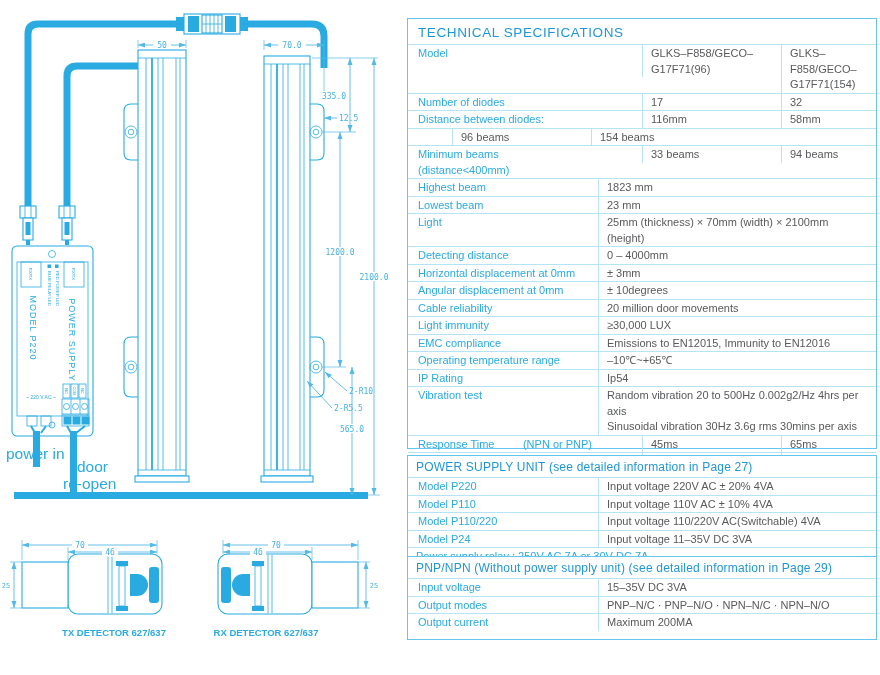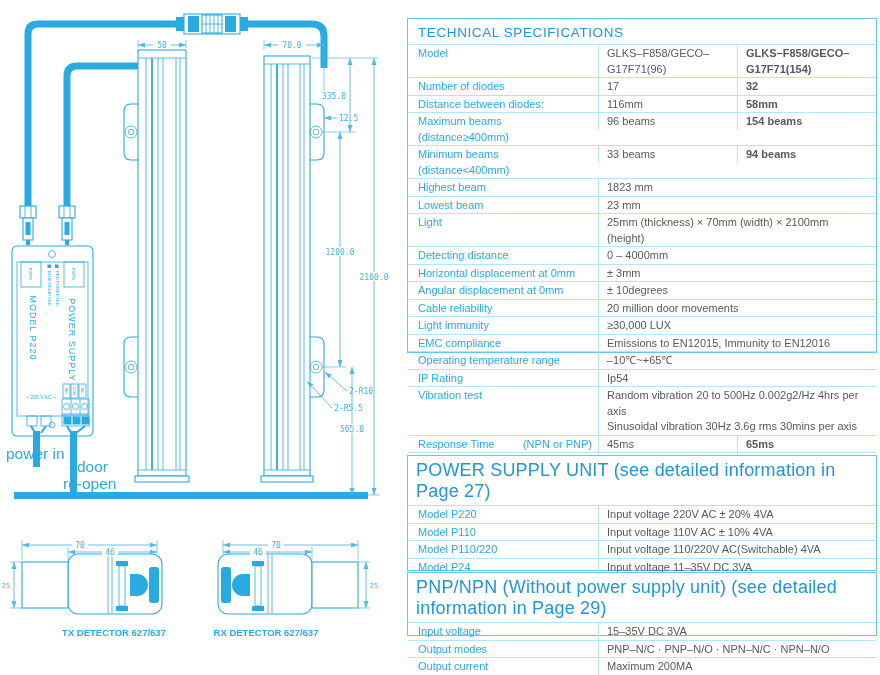--- a/index.html
+++ b/index.html
@@ -1,35 +1,35 @@
 <!DOCTYPE html>
 <html><head>
 <meta charset="utf-8">
 <style>
   * { margin:0; padding:0; box-sizing:border-box; }
   html,body { width:880px; height:675px; background:#fff; font-family:"Liberation Sans", sans-serif; overflow:hidden; }
   #stage { position:relative; width:880px; height:675px; background:#fff; }
 
   
   .box { position:absolute; left:407px; width:470px; border:1px solid #63c6ee; background:#fff; }
-  #box-specs { top:18px;  height:335px; }
+  #box-specs { top:18px;  height:431px; }
   #box-psu   { top:455px; height:116px; }
-  #box-pnp   { top:572px; height:64px; }
+  #box-pnp   { top:556px; height:84px; }
   .box-title { color:#1e97d6; padding:6px 10px 4px 10px; letter-spacing:.6px; }
   #box-specs .box-title { font-size:13.5px; }
-  #box-psu .box-title, #box-pnp .box-title { font-size:18px; padding:4px 8px 3px 8px; letter-spacing:.2px; }
+  #box-psu .box-title, #box-pnp .box-title { font-size:12px; padding:4px 8px 3px 8px; letter-spacing:.2px; }
 
   .trow { display:flex; border-top:1px solid #b5e4f7; font-size:11px; line-height:15.5px; min-height:17.3px; align-items:flex-start; }
   .trow.dbl { min-height:34px; }
   .tlabel { width:190px; flex:none; color:#29abe2; padding:1px 6px 0 10px; display:flex; justify-content:space-between; gap:4px; }
   .tnote { color:#29abe2; }
   .tval { color:#58595b; padding:1px 8px 0 8px; border-left:1px solid #b5e4f7; white-space:pre-line; }
   .tval.span2 { flex:1; }
-  .tval.split { width:139px; flex:none; }
-  .tval.v2 { flex:1;font-weight:bold; }
+  .tval.split { width:139px; flex:none;margin-left:44px; }
+  .tval.v2 { flex:1; }
   .psfoot { color:#29abe2; padding:1px 8px 0 8px; flex:1; }
 
   
   svg text { font-family:"DejaVu Sans Mono", monospace; }
   .ol   { fill:none; stroke:#29abe2; stroke-width:1.1; }
   .ol2  { fill:none; stroke:#29abe2; stroke-width:0.8; }
   .olw  { fill:#fff; stroke:#29abe2; stroke-width:1.1; }
   .fb   { fill:#29abe2; stroke:none; }
   .cable{ fill:none; stroke:#29abe2; stroke-width:7; }
   .wire2{ fill:none; stroke:#29abe2; stroke-width:2; }
@@ -269,23 +269,20 @@
           <div class="tval v2">32</div>
         </div>
         <div class="trow">
           <div class="tlabel">
             <span>Distance between diodes:</span>
           </div>
           <div class="tval split">116mm</div>
           <div class="tval v2">58mm</div>
         </div>
         <div class="trow">
-          <div class="tlabel">
-            <span>Maximum beams (distance≥400mm)</span>
-          </div>
           <div class="tval split">96 beams</div>
           <div class="tval v2">154 beams</div>
         </div>
         <div class="trow">
           <div class="tlabel">
             <span>Minimum beams (distance&lt;400mm)</span>
           </div>
           <div class="tval split">33 beams</div>
           <div class="tval v2">94 beams</div>
         </div>

